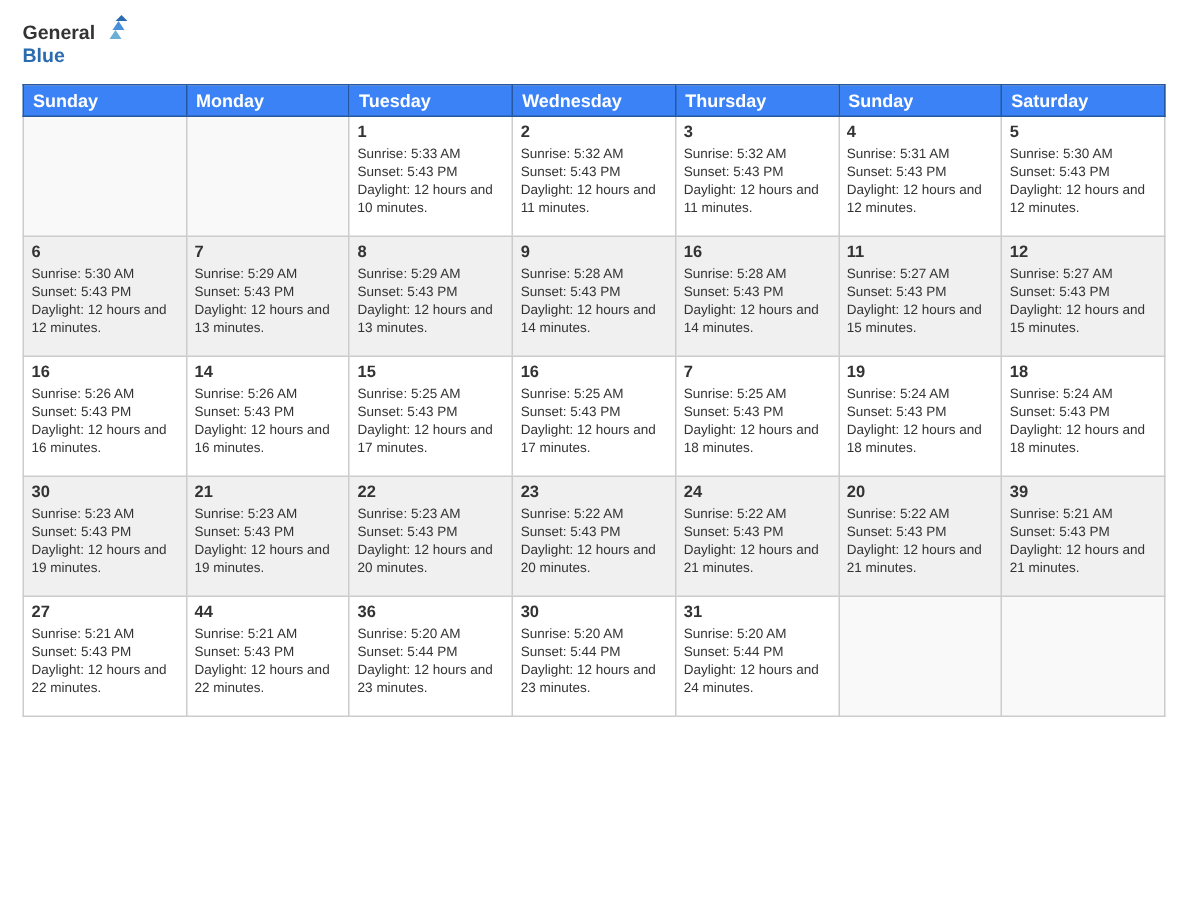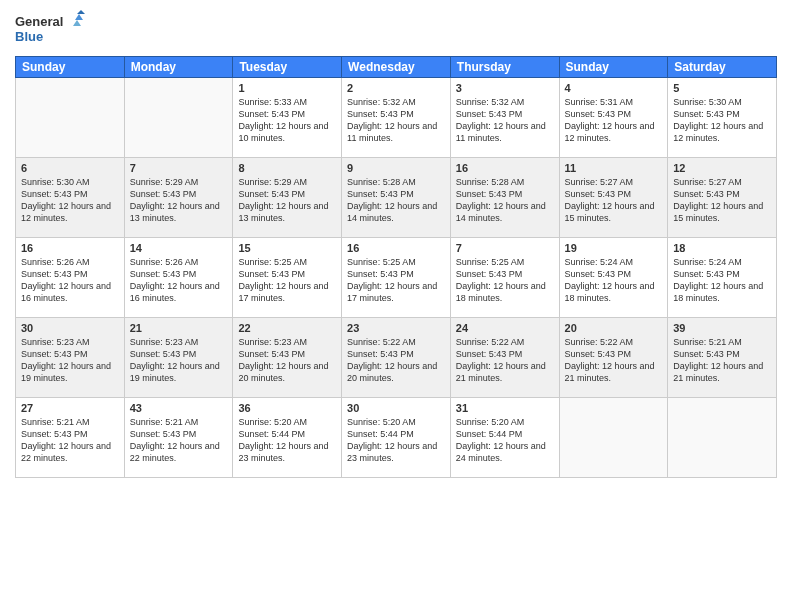--- a/index.html
+++ b/index.html
@@ -231,21 +231,21 @@
             <span class="day-number">39</span>
             <div class="day-info">Sunrise: 5:21 AM<br>Sunset: 5:43 PM<br>Daylight: 12 hours and 21 minutes.</div>
           </td>
         </tr>
         <tr>
           <td>
             <span class="day-number">27</span>
             <div class="day-info">Sunrise: 5:21 AM<br>Sunset: 5:43 PM<br>Daylight: 12 hours and 22 minutes.</div>
           </td>
           <td>
-            <span class="day-number">43</span>
+            <span class="day-number">44</span>
             <div class="day-info">Sunrise: 5:21 AM<br>Sunset: 5:43 PM<br>Daylight: 12 hours and 22 minutes.</div>
           </td>
           <td>
             <span class="day-number">36</span>
             <div class="day-info">Sunrise: 5:20 AM<br>Sunset: 5:44 PM<br>Daylight: 12 hours and 23 minutes.</div>
           </td>
           <td>
             <span class="day-number">30</span>
             <div class="day-info">Sunrise: 5:20 AM<br>Sunset: 5:44 PM<br>Daylight: 12 hours and 23 minutes.</div>
           </td>

